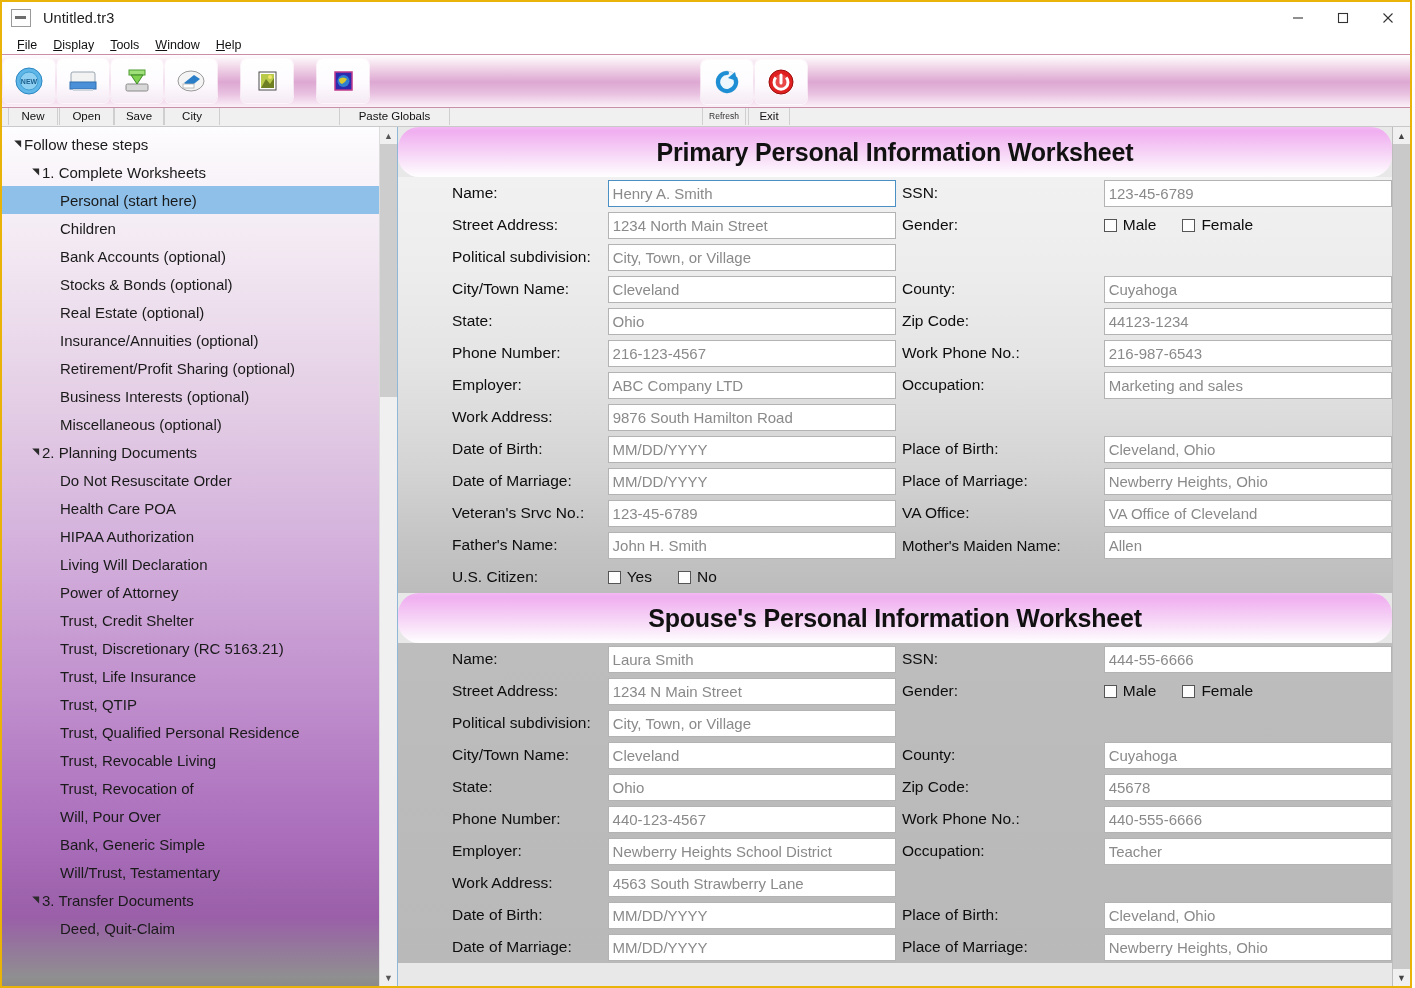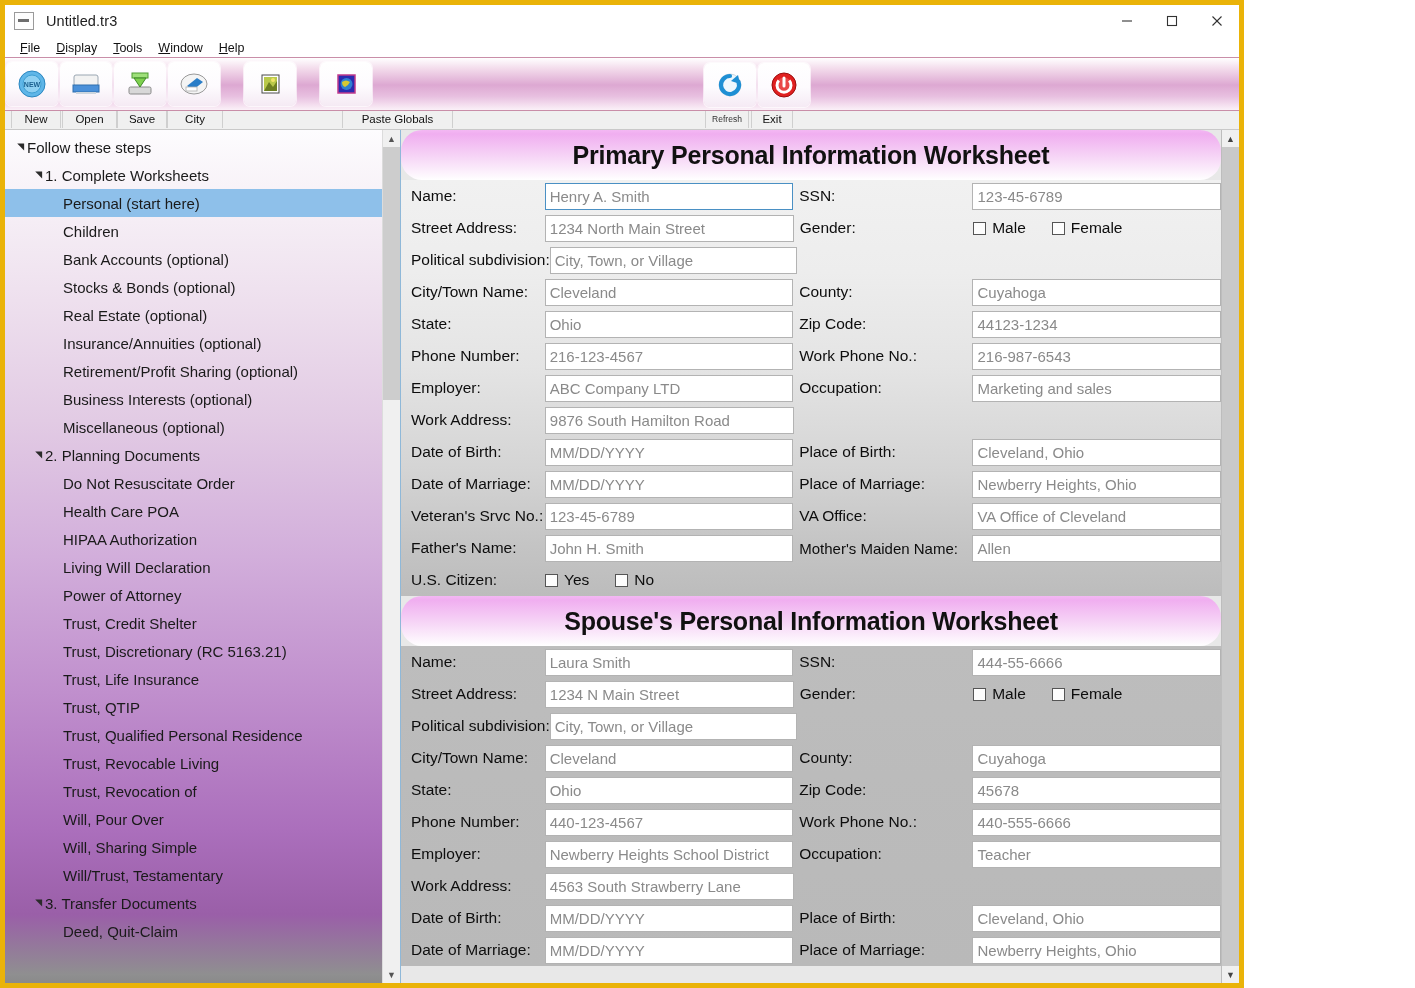--- a/index.html
+++ b/index.html
@@ -11,24 +11,24 @@
     width: 1415px;
     height: 988px;
     overflow: hidden;
     font-family: "Liberation Sans", sans-serif;
     -webkit-font-smoothing: antialiased;
   }
 
   .window {
     position: absolute;
     left: 0; top: 0;
-    width: 1244px;
+    width: 1412px;
     height: 988px;
     box-sizing: border-box;
-    border: 5px solid #eab308;
+    border: 2px solid #eab308;
     background: #ffffff;
     display: flex;
     flex-direction: column;
   }
 
   
   .titlebar {
     height: 32px;
     min-height: 32px;
     display: flex;
@@ -266,20 +266,21 @@
   }
   .grad-b {
     background: linear-gradient(to bottom,
       #bdbdbd 0%, #bbbbbb 40%, #b9b9b9 100%);
   }
 
   .frow {
     display: flex;
     align-items: center;
     height: 32px;
+    padding-left: 44px;
   }
   .flabel {
     font-size: 15.5px;
     color: #0d0d0d;
     white-space: nowrap;
     padding-left: 10px;
     box-sizing: border-box;
   }
   .fin {
     box-sizing: border-box;
@@ -522,21 +523,21 @@
             <div class="tree-row lvl2">
               <span>Trust, Revocable Living</span>
             </div>
             <div class="tree-row lvl2">
               <span>Trust, Revocation of</span>
             </div>
             <div class="tree-row lvl2">
               <span>Will, Pour Over</span>
             </div>
             <div class="tree-row lvl2">
-              <span>Will, Sharing Simple</span>
+              <span>Bank, Generic Simple</span>
             </div>
             <div class="tree-row lvl2">
               <span>Will/Trust, Testamentary</span>
             </div>
             <div class="tree-row lvl1">
               <span class="tw" style="transform: rotate(-90deg); display: inline-block;">◢</span>
               <span>3. Transfer Documents</span>
             </div>
             <div class="tree-row lvl2">
               <span>Deed, Quit-Claim</span>

